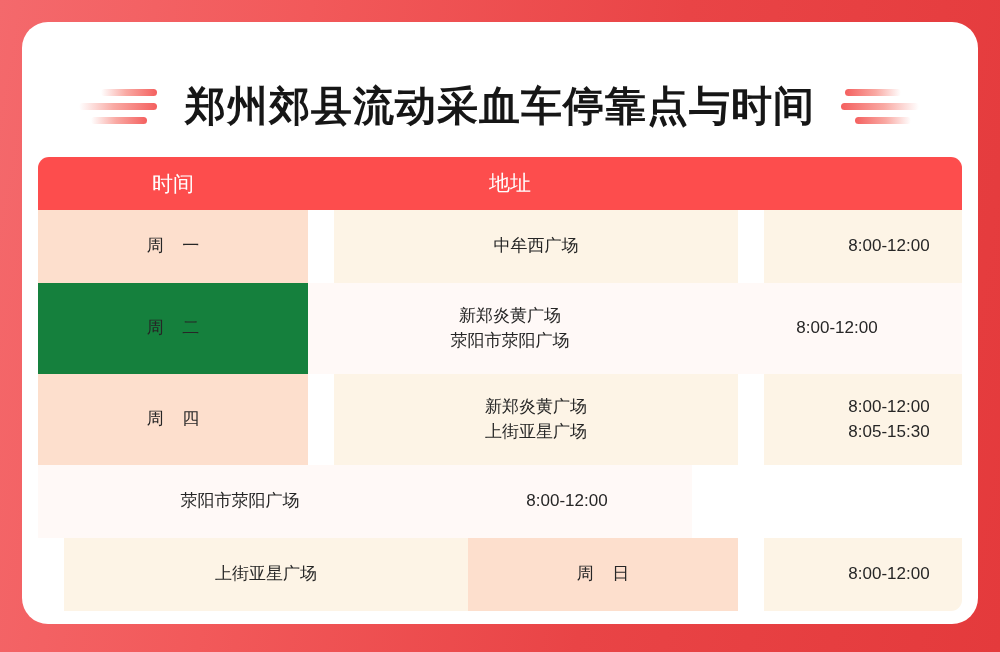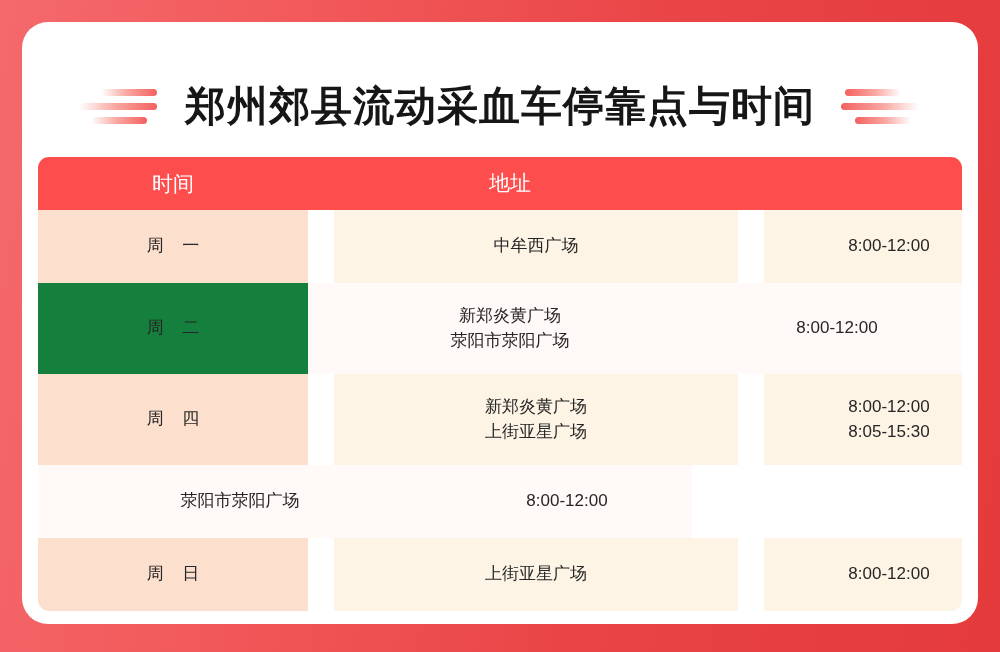--- a/index.html
+++ b/index.html
@@ -209,25 +209,25 @@
       <div class="trow even h1row">
         <div class="cell col-addr">
           <span class="line">荥阳市荥阳广场</span>
         </div>
         <div class="cell col-time">
           <span class="line">8:00-12:00</span>
         </div>
       </div>
 
       <div class="trow odd h1row">
+        <div class="cell col-addr">
+          <span class="line">上街亚星广场</span>
+        </div>
         <div class="cell col-day">
           <span class="line day-label">周 日</span>
-        </div>
-        <div class="cell col-addr">
-          <span class="line">上街亚星广场</span>
         </div>
         <div class="cell col-time">
           <span class="line">8:00-12:00</span>
         </div>
       </div>
 
     </div>
   </div>
 </div>
 

